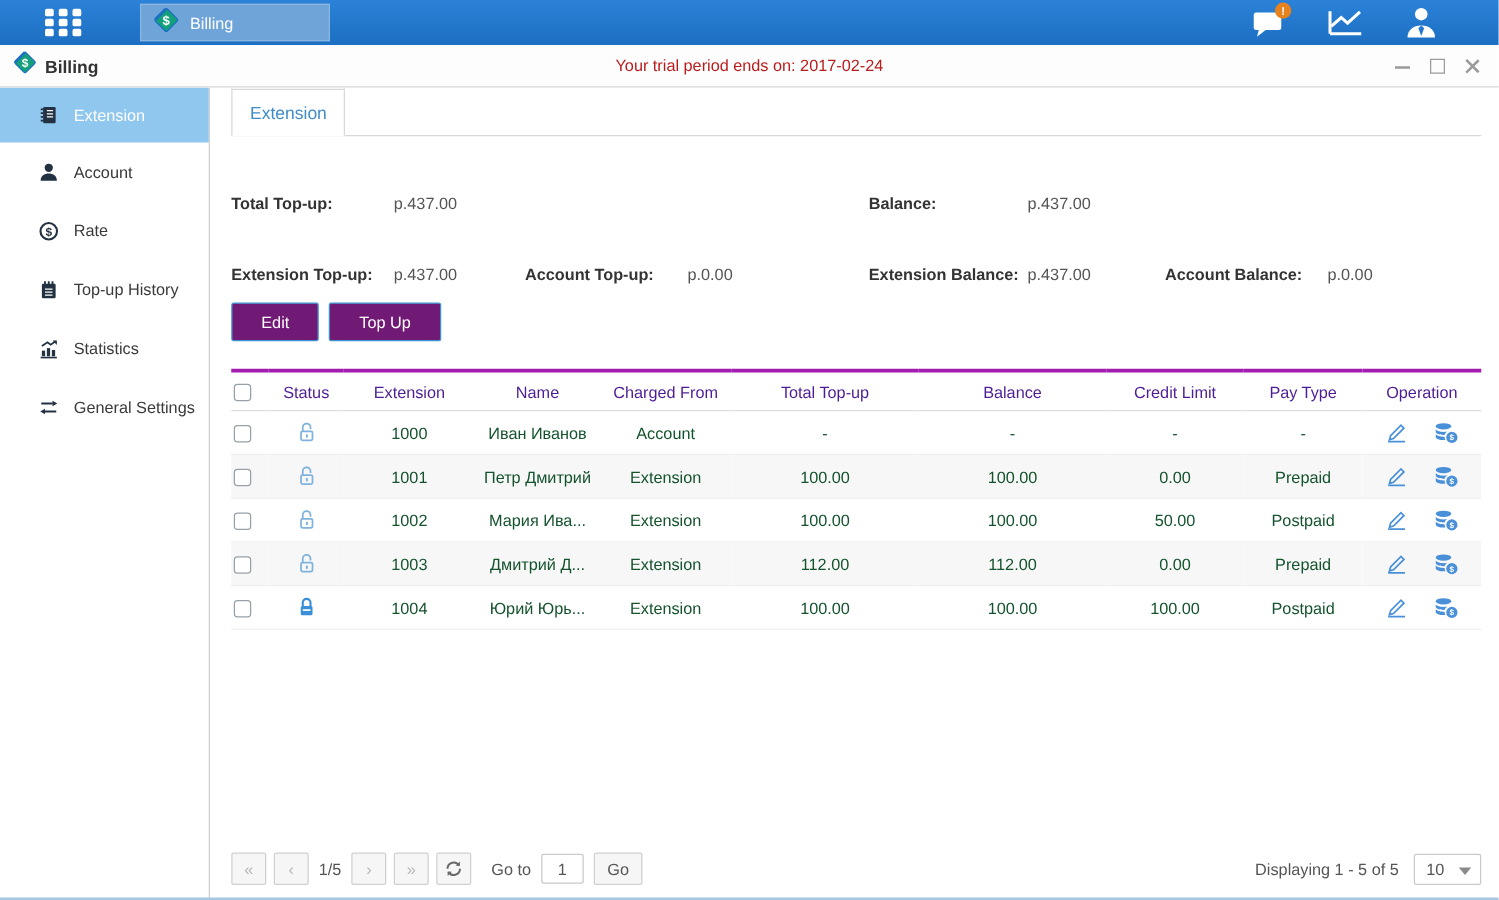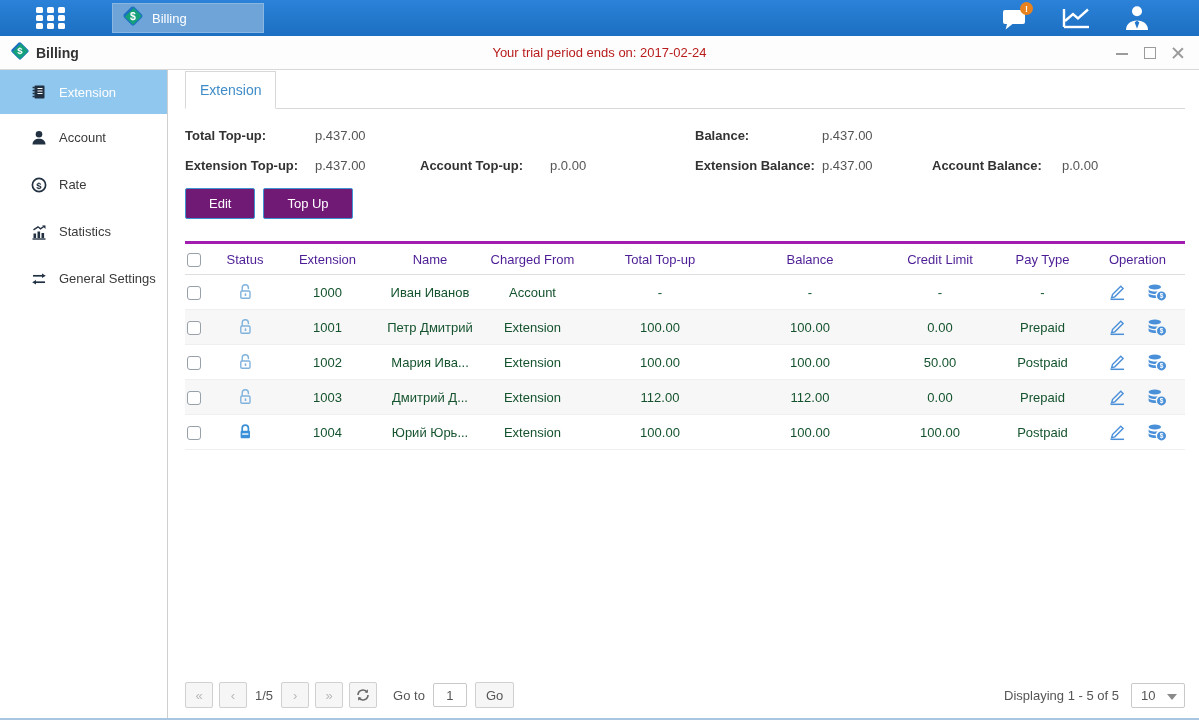--- a/index.html
+++ b/index.html
@@ -40,21 +40,21 @@
   .side-item:first-child { height:44px; }
 
   .main { flex:1; position:relative; padding:0 14px 0 17px; }
   .tabbar { border-bottom:1px solid #d8d8d8; height:39px; display:flex; align-items:flex-end; }
   .tab { height:38px; min-width:90px; background:#fff; border:1px solid #d8d8d8; border-bottom:1px solid #fff; margin-bottom:-1px; display:flex; align-items:center; justify-content:center; color:#3f8cc8; font-size:14px; cursor:pointer; padding:0 14px; }
 
   .summary { margin-top:19px; font-size:13px; }
   .srow { display:flex; margin-bottom:15px; align-items:flex-end; }
   .slabel { font-weight:bold; color:#333; }
   .sval { color:#555; }
-  .w1 { width:130px; } .wfill { width:380px; } .w2 { width:127px; }
+  .w1 { width:130px; } .wfill { width:380px; } .w2 { width:127px;margin-top:27px; }
   .w3 { width:105px; } .w4 { width:130px; } .w5 { width:145px; }
   .w6 { width:110px; } .w7 { width:130px; }
 
   .btnrow { margin-top:7px; display:flex; gap:8px; }
   .btn { background:#701a75; border:1px solid #3d94d0; color:#fff; font-size:13px; font-family:"Liberation Sans",sans-serif; padding:7px 23px; border-radius:2px; cursor:pointer; }
 
   table.grid { width:100%; border-collapse:collapse; margin-top:22px; table-layout:fixed; }
   table.grid th { font-weight:normal; color:#4c1d95; font-size:13px; height:32px; border-top:3px solid #a21caf; border-bottom:1px solid #dedede; text-align:center; }
   table.grid td { height:35px; font-size:13px; color:#14532d; text-align:center; border-bottom:1px solid #efefef; overflow:hidden; white-space:nowrap; }
   table.grid tbody tr:nth-child(even) { background:#f7f7f7; }
@@ -181,20 +181,30 @@
     <span class="icon">
               <svg width="16" height="16" viewBox="0 0 16 16">
                 <circle cx="8" cy="8" r="6.6" fill="none" stroke="#233242" stroke-width="1.7"></circle>
                 <text x="8" y="11.5" font-size="9.5" font-weight="bold" fill="#233242" text-anchor="middle">$</text>
               </svg>
             </span>
     <span class="label">Rate</span>
   </li>
 
 
+  <li class="side-item">
+    <span class="icon">
+              <svg width="16" height="16" viewBox="0 0 16 16">
+                <rect x="2.5" y="3" width="11" height="11.5" rx="1" fill="#233242"></rect>
+                <path d="M5 1v3.2M8 1v3.2M11 1v3.2" stroke="#233242" stroke-width="1.5"></path>
+                <path d="M5 7.2h6M5 9.6h6M5 12h6" stroke="#fff" stroke-width="1"></path>
+              </svg>
+            </span>
+    <span class="label">Top-up History</span>
+  </li>
 
   <li class="side-item">
     <span class="icon">
               <svg width="16" height="16" viewBox="0 0 16 16">
                 <path d="M1.5 15h13" stroke="#233242" stroke-width="1.4"></path>
                 <rect x="2.5" y="9.5" width="2.6" height="4.5" fill="#233242"></rect>
                 <rect x="6.5" y="7.5" width="2.6" height="6.5" fill="#233242"></rect>
                 <rect x="10.5" y="9" width="2.6" height="5" fill="#233242"></rect>
                 <path d="M2.5 5.8L7 2.8l2.5 2L13.5 2" fill="none" stroke="#233242" stroke-width="1.4"></path>
                 <path d="M14.5 5V1.4h-3.4z" fill="#233242"></path>

